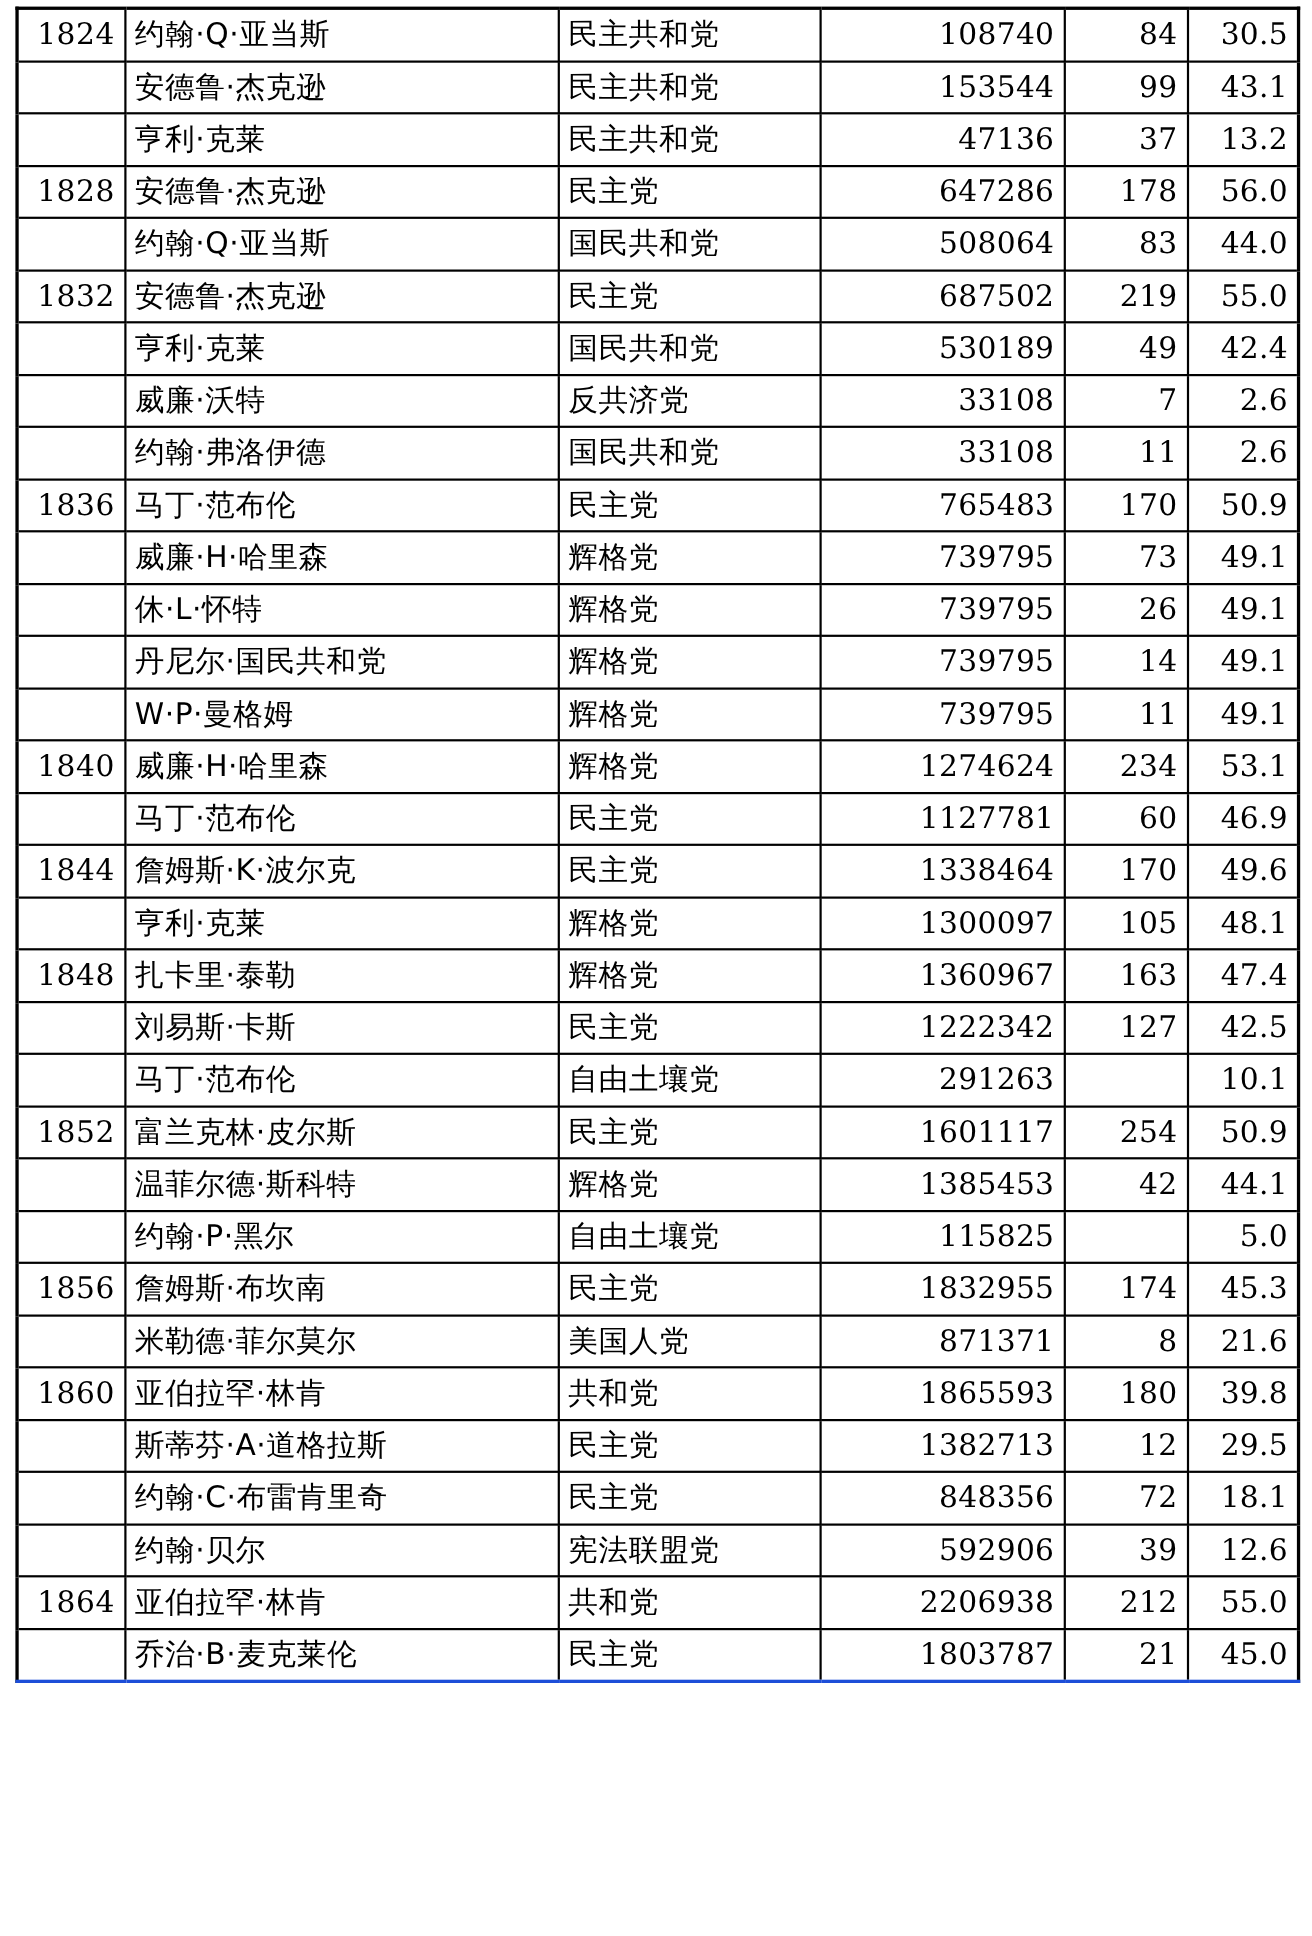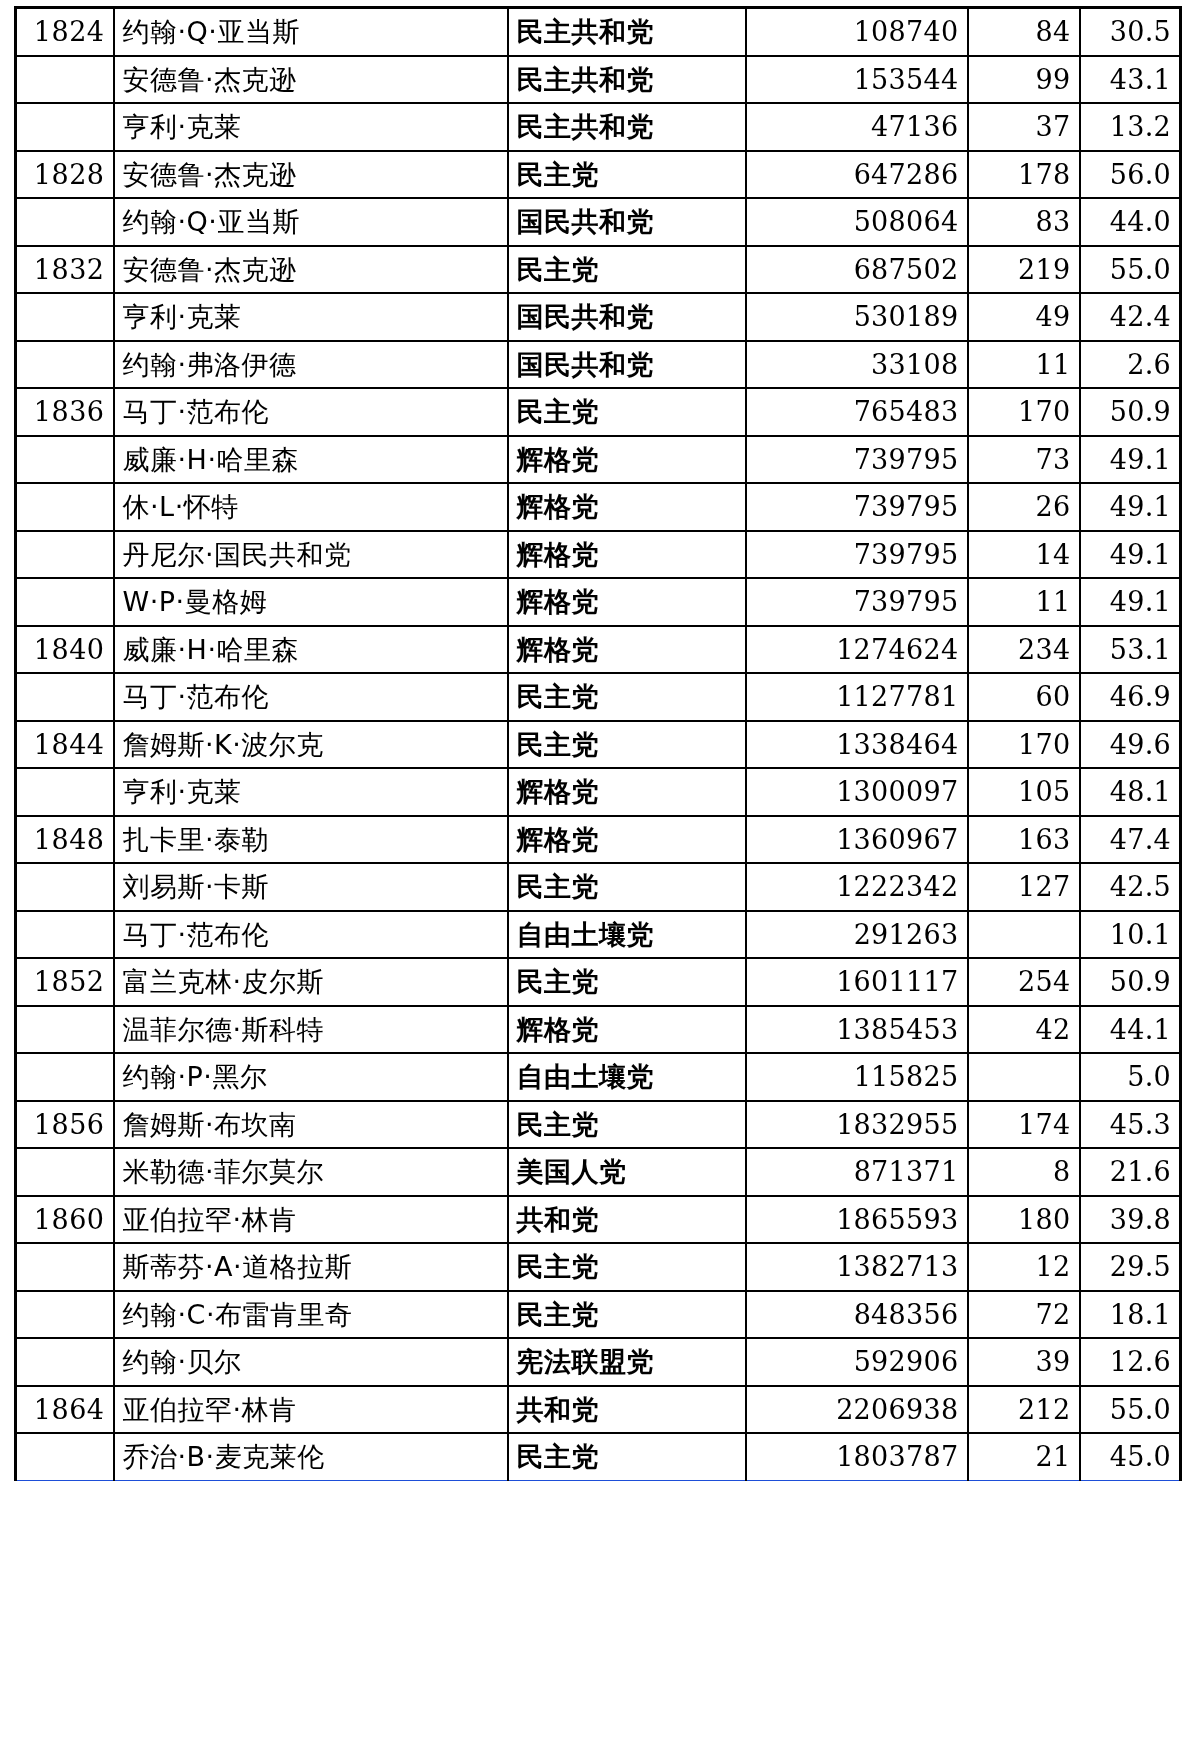--- a/index.html
+++ b/index.html
@@ -52,37 +52,37 @@
   }
   td.name {
     text-align: left;
     font-weight: normal;
     font-size: 27px;
     letter-spacing: 0.5px;
     padding-left: 12px;
   }
   td.party {
     text-align: left;
-    font-weight: bold;
+    font-weight: normal;
     font-size: 27px;
     letter-spacing: 0.5px;
     padding-left: 12px;
   }
   td.votes, td.elect, td.pct {
     text-align: right;
     font-family: "DejaVu Serif", "Liberation Serif", serif;
     font-size: 28px;
     padding-right: 10px;
     letter-spacing: 0.3px;
   }
   
   table.election-table tr td:first-child { border-left: 3px solid #000; }
   table.election-table tr td:last-child  { border-right: 3px solid #000; }
   table.election-table tr:first-child td { border-top: 3px solid #000; }
-  table.election-table tr:last-child td  { border-bottom: 1px solid #1d4ed8; }
+  table.election-table tr:last-child td  { border-bottom: 3px solid #1d4ed8; }
 </style>
 </head>
 <body>
 
 <div class="page">
   <table class="election-table">
     <colgroup>
       <col class="c-year">
       <col class="c-name">
       <col class="c-party">
@@ -142,20 +142,28 @@
         <tr>
           <td class="year"></td>
           <td class="name">亨利·克莱</td>
           <td class="party">国民共和党</td>
           <td class="votes">530189</td>
           <td class="elect">49</td>
           <td class="pct">42.4</td>
         </tr>
         <tr>
           <td class="year"></td>
+          <td class="name">威廉·沃特</td>
+          <td class="party">反共济党</td>
+          <td class="votes">33108</td>
+          <td class="elect">7</td>
+          <td class="pct">2.6</td>
+        </tr>
+        <tr>
+          <td class="year"></td>
           <td class="name">约翰·弗洛伊德</td>
           <td class="party">国民共和党</td>
           <td class="votes">33108</td>
           <td class="elect">11</td>
           <td class="pct">2.6</td>
         </tr>
         <tr>
           <td class="year">1836</td>
           <td class="name">马丁·范布伦</td>
           <td class="party">民主党</td>

